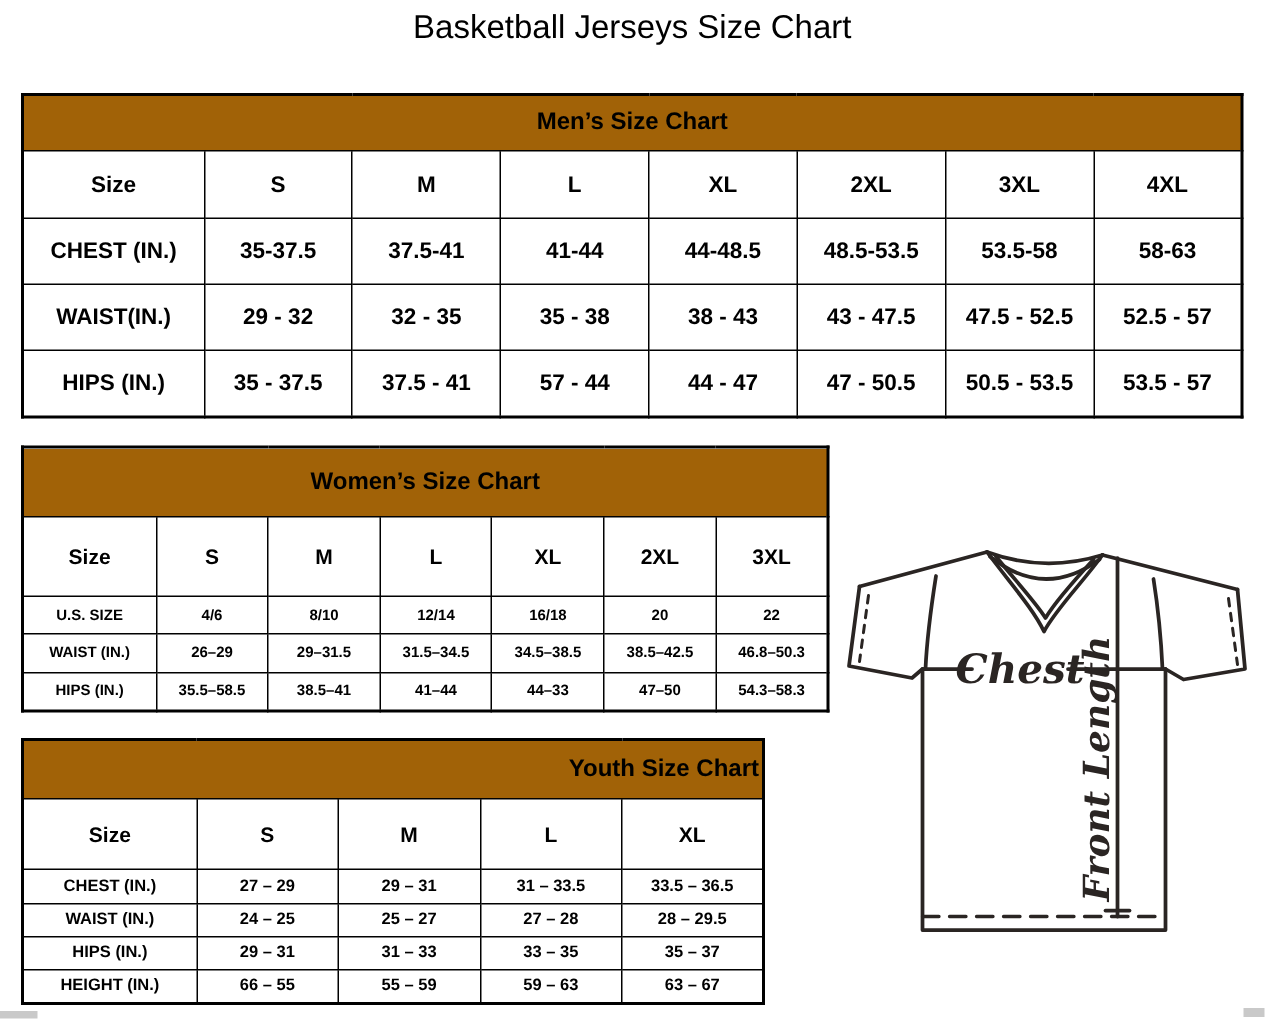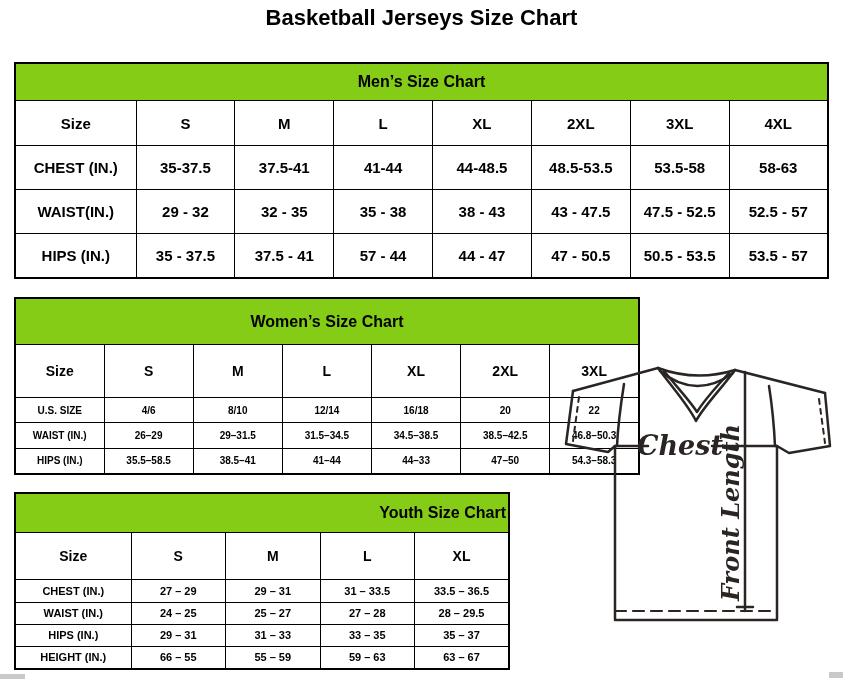--- a/index.html
+++ b/index.html
@@ -10,52 +10,52 @@
     color: #000;
     position: relative;
     overflow: hidden;
   }
   .page-title {
     position: absolute;
     left: 14px; top: 5px; width: 815px;
     margin: 0;
     text-align: center;
     font-size: 22px;
-    font-weight: bold;
+    font-weight: normal;
     letter-spacing: 0px;
   }
   .table-host { position: absolute; }
   table.grid {
     border-collapse: collapse;
     table-layout: fixed;
     width: 100%;
     height: 100%;
     border: 2px solid #000;
   }
   table.grid td {
     border: 1px solid #000;
     text-align: center;
     vertical-align: middle;
     font-weight: bold;
     padding: 0 2px;
     overflow: hidden;
     white-space: nowrap;
   }
   td.band {
-    background: #84cc16;
+    background: #a16207;
     border-bottom: 1px solid #000;
   }
   
   .mens-host { left: 14px; top: 62px; width: 815px; height: 215px; }
   .mens-host td.band { height: 36px; font-size: 16px; }
   .mens-host tr.head-row td { height: 44px; font-size: 15px; }
   .mens-host tr.data-row td { height: 43px; font-size: 15px; }
   .mens-host col.c-label { width: 121px; }
   
-  .womens-host { left: 14px; top: 297px; width: 626px; height: 178px; }
+  .womens-host { left: 14px; top: 297px; width: 539px; height: 178px; }
   .womens-host td.band { height: 39px; font-size: 16px; }
   .womens-host tr.head-row td { height: 45px; font-size: 14px; }
   .womens-host tr.data-row td { height: 21px; font-size: 10px; }
   .womens-host col.c-label { width: 89px; }
   
   .youth-host { left: 14px; top: 492px; width: 496px; height: 178px; }
   .youth-host td.band { height: 38px; font-size: 16px; text-align: right; }
   .youth-host tr.head-row td { height: 46px; font-size: 14px; }
   .youth-host tr.data-row td { height: 21px; font-size: 11px; }
   .youth-host col.c-label { width: 116px; }

